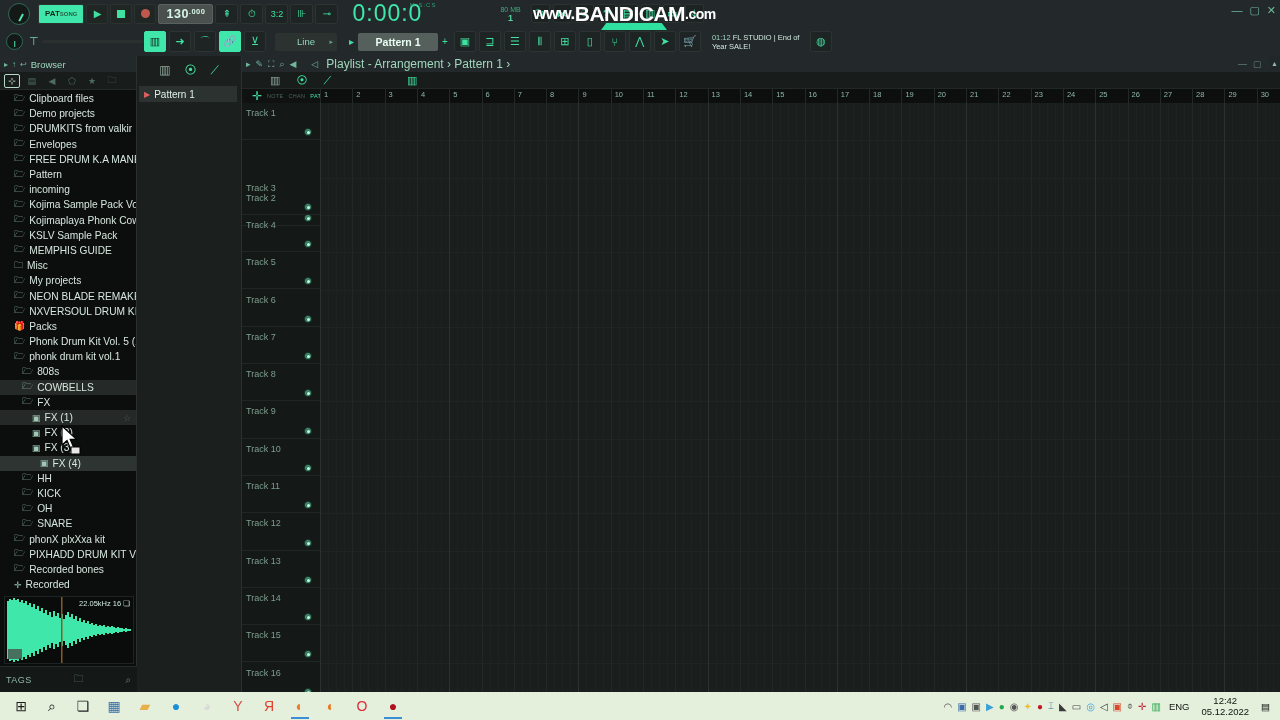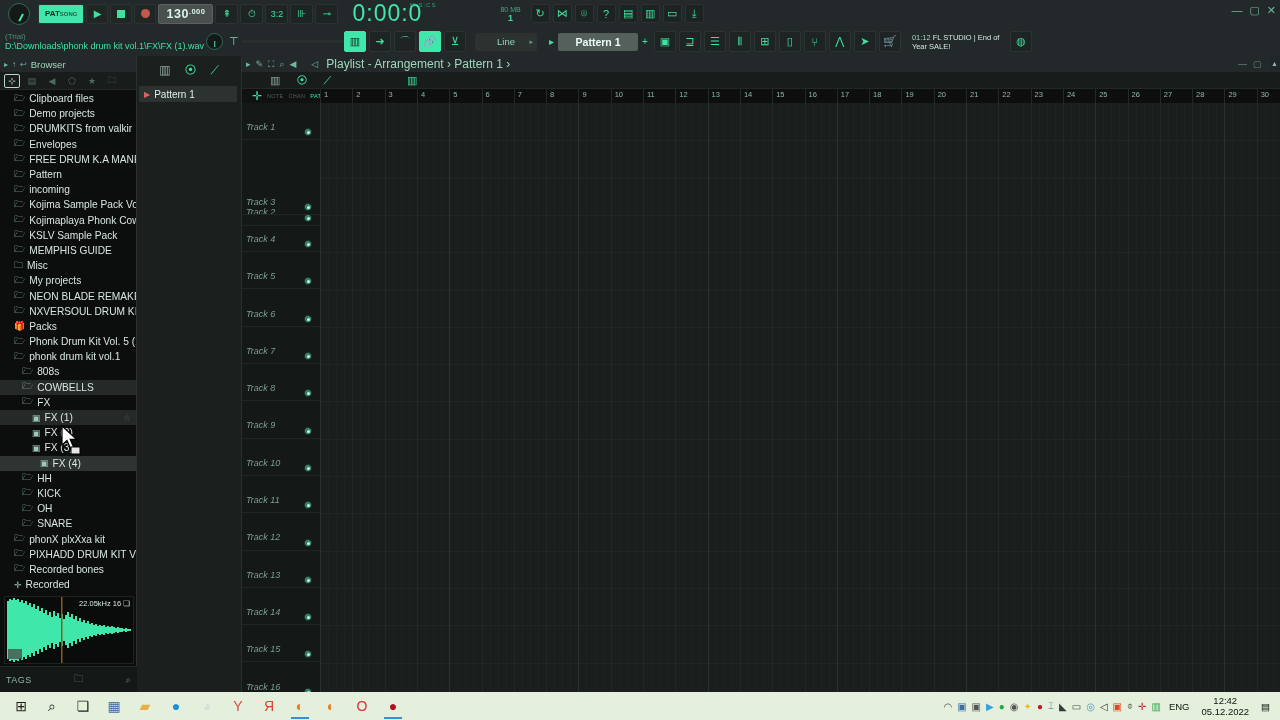--- a/index.html
+++ b/index.html
@@ -232,21 +232,21 @@
     position: absolute; top: 1px; color: #8fb8a6; font-size: 7.5px;
   }
   .ruler .tick { position: absolute; top: 0; width: 1px; height: 14px; background: #232927; }
   .grid-area { display: flex; height: 605px; }
   .tracknames { width: 78px; position: relative; background: #141817; }
   .trk {
     position: absolute; left: 0; width: 78px; height: 37.3px;
     border-bottom: 1px solid #202624;
   }
   .trk .tn {
-    color: #7e9e8f; font-size: 9px; position: absolute; left: 4px; top: 19px; font-style: italic;
+    color: #7e9e8f; font-size: 9px; position: absolute; left: 4px; top: 5px;
   }
   .trk .led {
     position: absolute; right: 8px; bottom: 3px; width: 8px; height: 8px;
     border-radius: 50%; background: #2f6a52;
     border: 1px solid #14302a; box-shadow: inset 0 0 2px #8fffd0;
   }
   .trk .led::after {
     content: ''; position: absolute; left: 2px; top: 2px; width: 3px; height: 3px;
     border-radius: 50%; background: #bfffe0;
   }
@@ -342,26 +342,27 @@
       <div class="ricon">⤓</div>
     </div>
 
     <div class="wctl">
       <span>—</span>
       <span>▢</span>
       <span>✕</span>
     </div>
   </div>
 
+  <div class="bandicam">
+    <span class="www">www.</span>
+      <span class="bd">BANDICAM</span>
+      <span class="com">.com</span>
+  </div>
 
   <div class="toolbar2">
-    <div class="pathbox">
-      <div class="trial">(Trial)</div>
-      <div class="path">D:\Downloads\phonk drum kit vol.1\FX\FX (1).wav</div>
-    </div>
     <div class="knob-sm"></div>
     <div class="pitchslider">
       <span class="hdl">⊤</span>
       <span class="track"></span>
     </div>
     <div class="t2btn on">▥</div>
     <div class="t2btn">➜</div>
     <div class="t2btn">⌒</div>
     <div class="t2btn on">🔗</div>
     <div class="t2btn">⊻</div>

